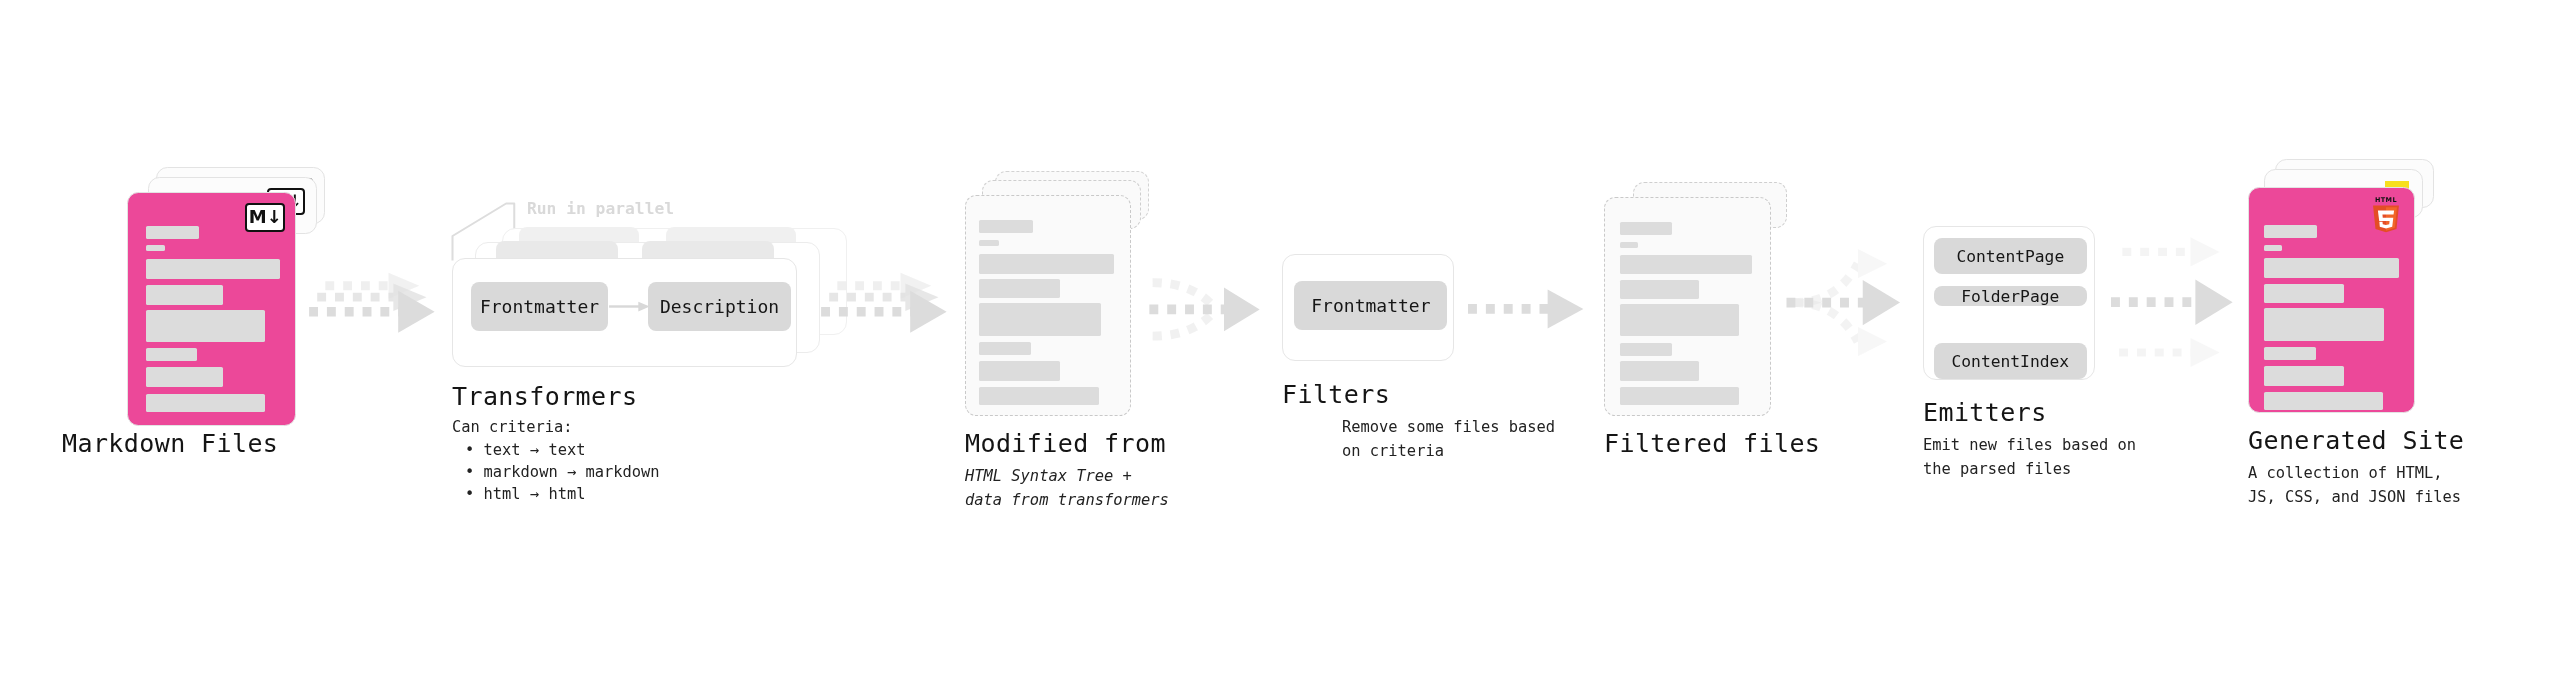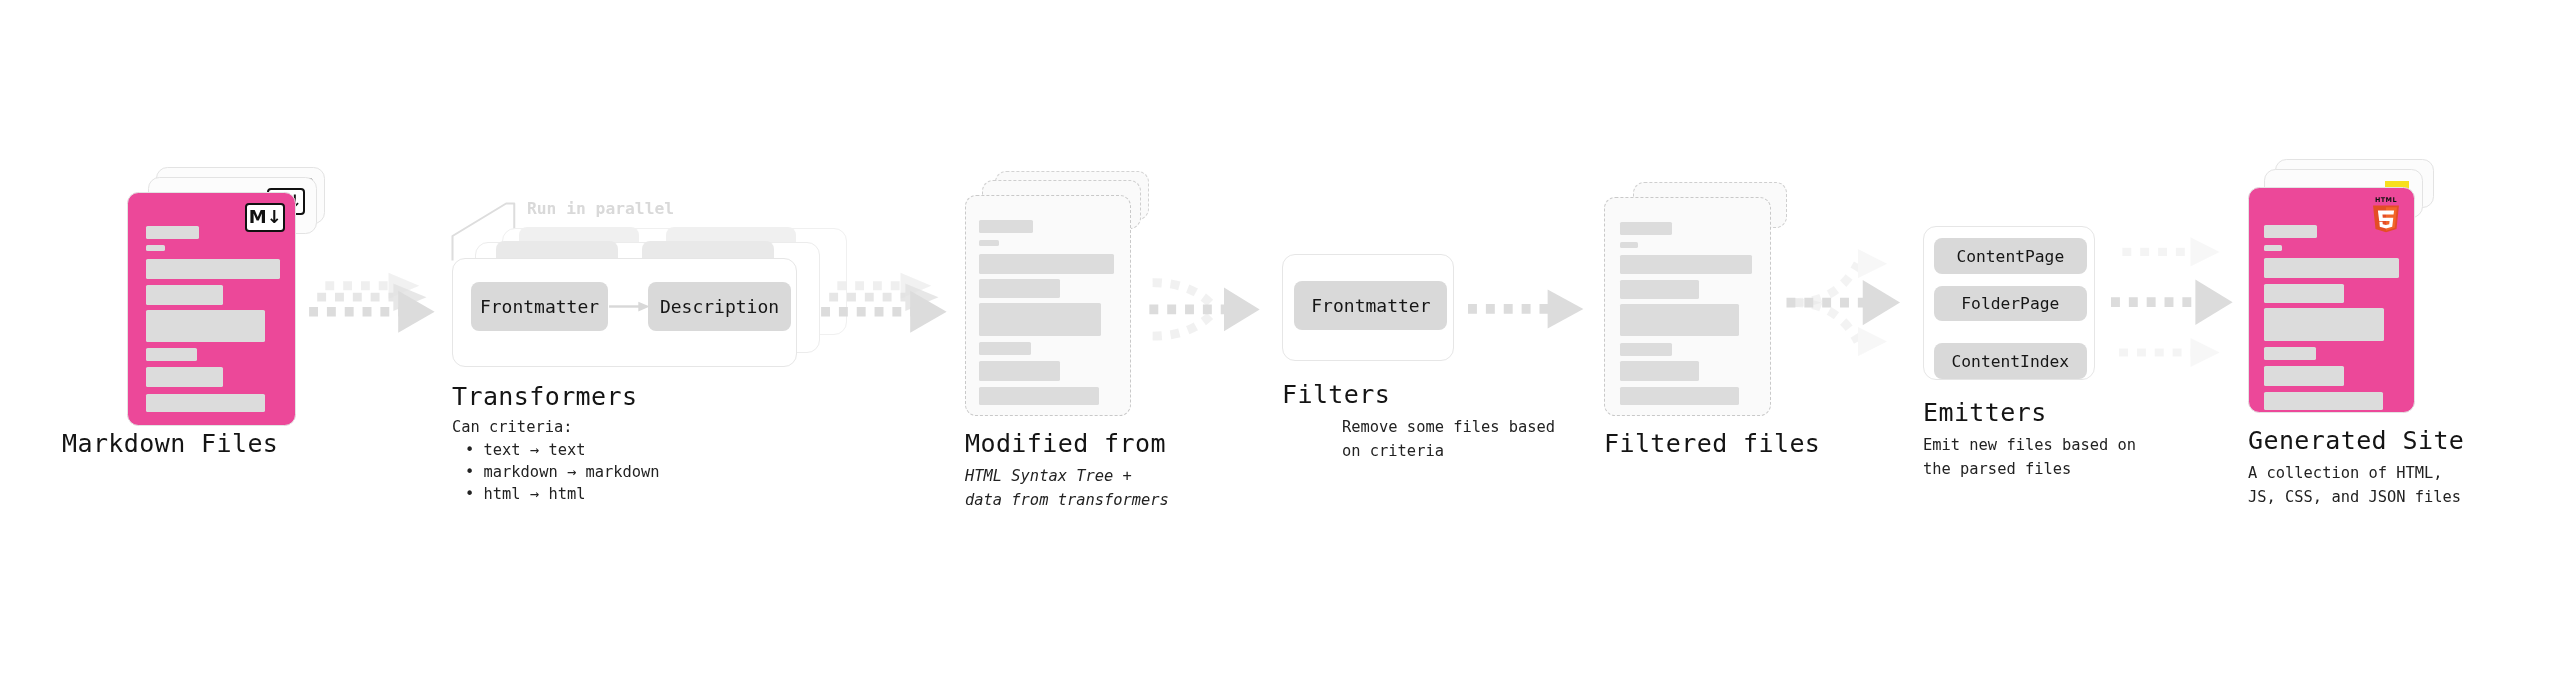--- a/index.html
+++ b/index.html
@@ -250,21 +250,21 @@
       <line x1="8" y1="72" x2="104" y2="72" stroke="#dcdcdc" stroke-width="12" stroke-dasharray="11 11"></line>
       <polygon points="102,44 148,72 102,100" fill="#dcdcdc"></polygon>
     </g>
   </svg>
 
   <div class="abs" style="left:0;top:0;">
     <div class="procbox" style="left:1923px;top:226px;width:172px;height:154px;">
       <div class="pill" style="left:9.8px;top:11.4px;width:153px;height:36px;font-size:16.3px;">
         <span>ContentPage</span>
       </div>
-      <div class="pill" style="left:9.8px;top:59px;width:153px;height:35px;font-size:16.3px;">
+      <div class="pill" style="left:9.8px;top:59px;width:153px;height:20px;font-size:16.3px;">
         <span>FolderPage</span>
       </div>
       <div class="pill" style="left:9.8px;top:106px;width:153px;height:36px;font-size:16.3px;margin-top:10px;">
         <span>ContentIndex</span>
       </div>
     </div>
     <div class="lbl stage-title" style="left:1923px;top:398px;">Emitters</div>
     <div class="lbl stage-desc" style="left:1923px;top:434px;">Emit new files based on
 the parsed files</div>
   </div>

